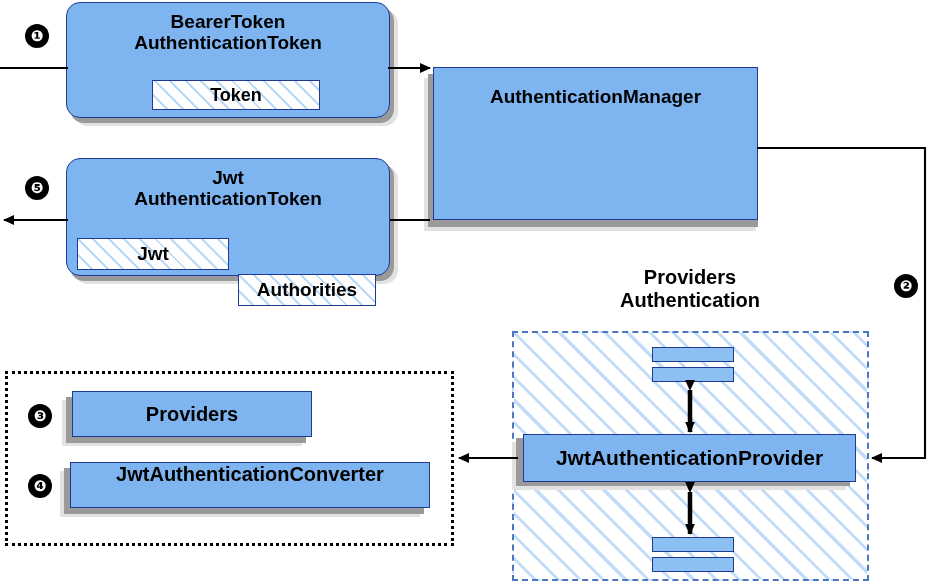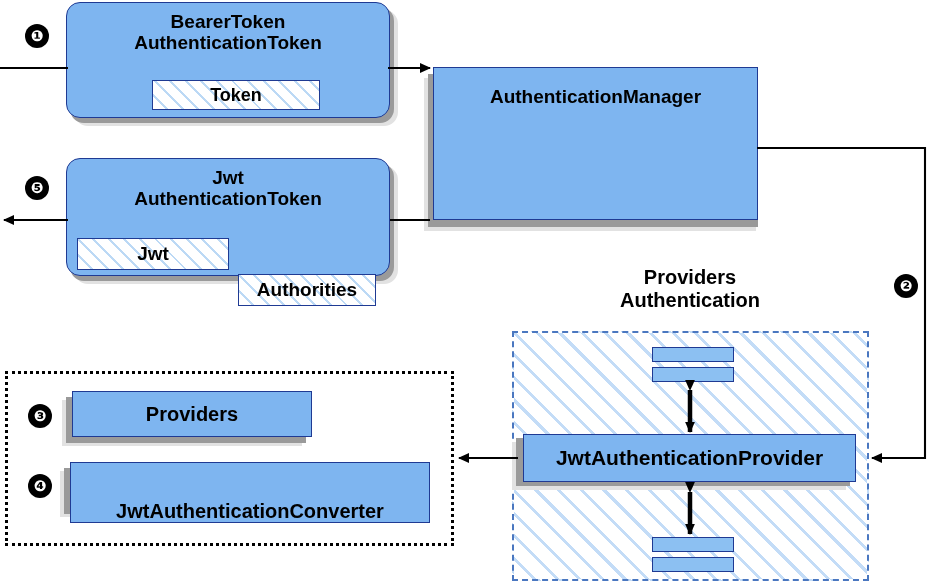--- a/index.html
+++ b/index.html
@@ -212,17 +212,17 @@
   </div>
 
   <div class="shadow2" style="left:62px;top:400px;width:240px;height:46px;"></div>
   <div class="shadow" style="left:66px;top:397px;width:240px;height:46px;"></div>
   <div class="node" style="left:72px;top:391px;width:240px;height:46px;font-size:20px;justify-content:center;">
     <div class="title">Providers</div>
   </div>
 
   <div class="shadow2" style="left:60px;top:471px;width:360px;height:46px;"></div>
   <div class="shadow" style="left:64px;top:468px;width:360px;height:46px;"></div>
-  <div class="node" style="left:70px;top:462px;width:360px;height:61px;font-size:20px;justify-content:flex-end;">
+  <div class="node" style="left:70px;top:462px;width:360px;height:46px;font-size:20px;justify-content:flex-start;">
     <div class="title">JwtAuthenticationConverter</div>
   </div>
 
 </div>
 
 </body></html>

